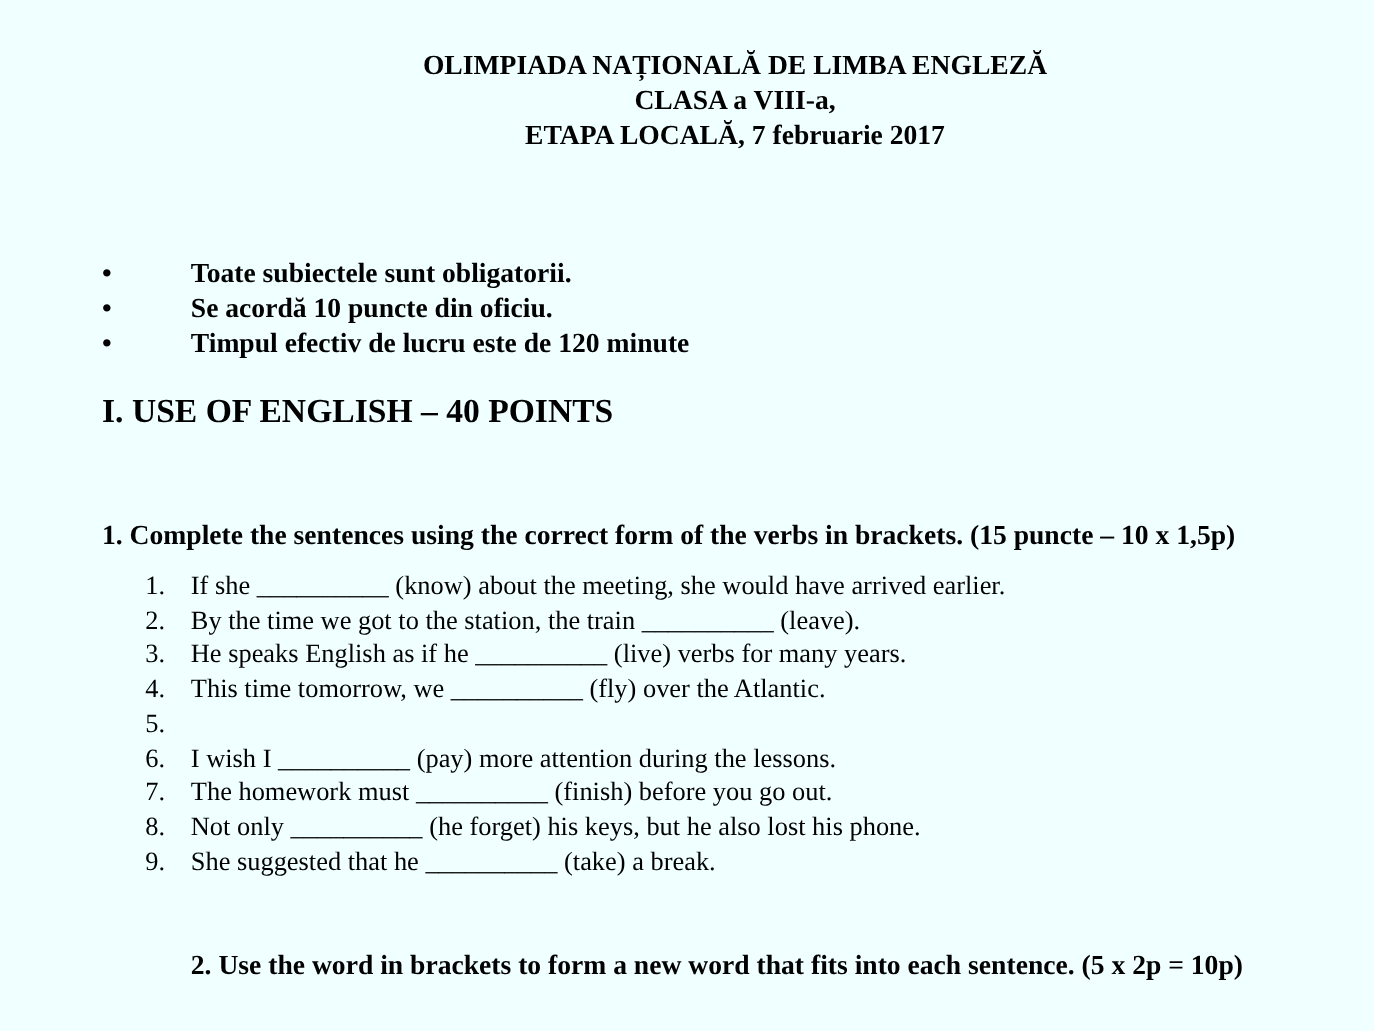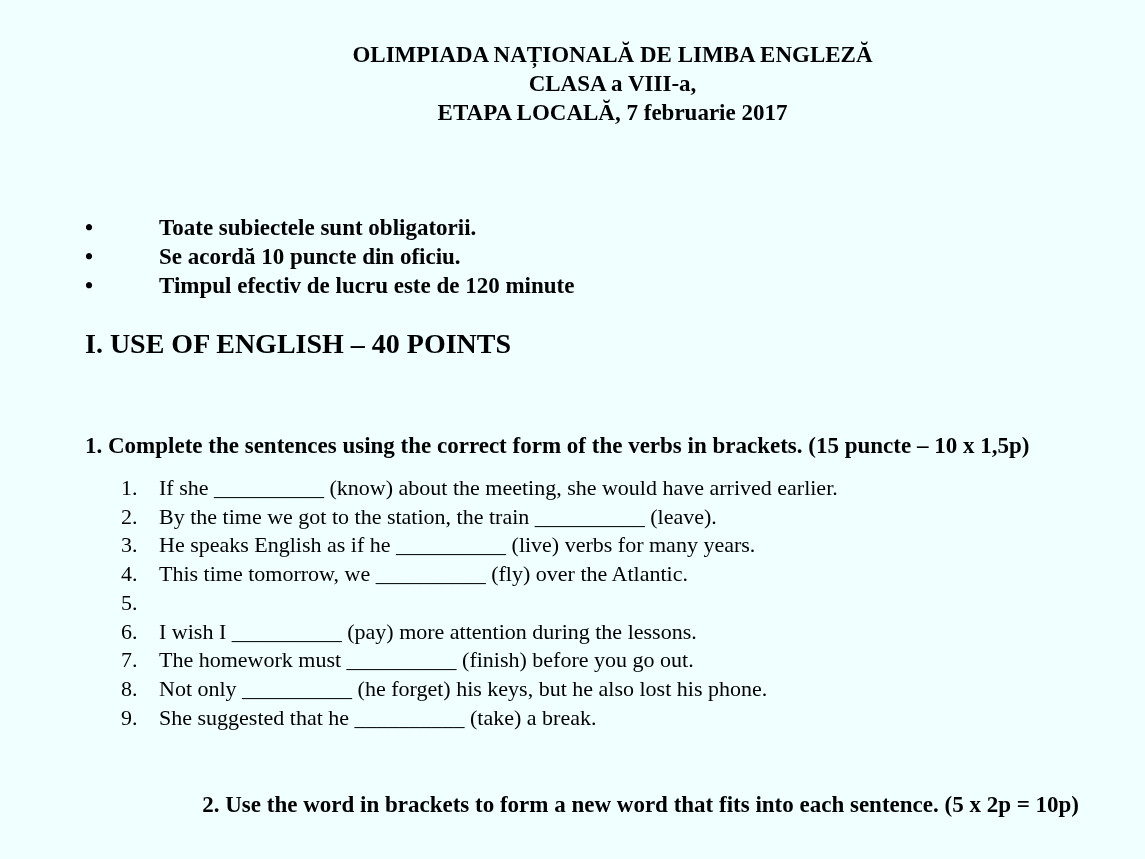--- a/index.html
+++ b/index.html
@@ -16,21 +16,21 @@
     }
     .header div { white-space: nowrap; }
     .bullets { position: absolute; left: 85px; top: 213px; font-weight: bold; font-size: 23px; line-height: 29px; }
     .bullet-row { display: flex; white-space: nowrap; }
     .bullet-dot { width: 74px; }
     .section-title { position: absolute; left: 85px; top: 329px; font-weight: bold; font-size: 28px; line-height: 29px; white-space: nowrap; }
     .task1 { position: absolute; left: 85px; top: 387px; width: 990px; font-weight: bold; font-size: 23px; line-height: 29px; margin-top: 44px; }
     .list { position: absolute; left: 121px; top: 474px; font-size: 22px; line-height: 28.7px; }
     .item { display: flex; white-space: nowrap; }
     .item-num { width: 38px; }
-    .task2 { position: absolute; left: 159px; top: 790px; width: 920px; font-weight: bold; font-size: 23px; line-height: 29px; text-align: right; }
+    .task2 { position: absolute; left: 159px; top: 790px; width: 920px; font-weight: bold; font-size: 23px; line-height: 29px; }
   </style>
 </head>
 <body>
 
 <div class="header">
   <div>OLIMPIADA NAȚIONALĂ DE LIMBA ENGLEZĂ</div>
   <div>CLASA a VIII-a,</div>
   <div>ETAPA LOCALĂ, 7 februarie 2017</div>
 </div>
 

